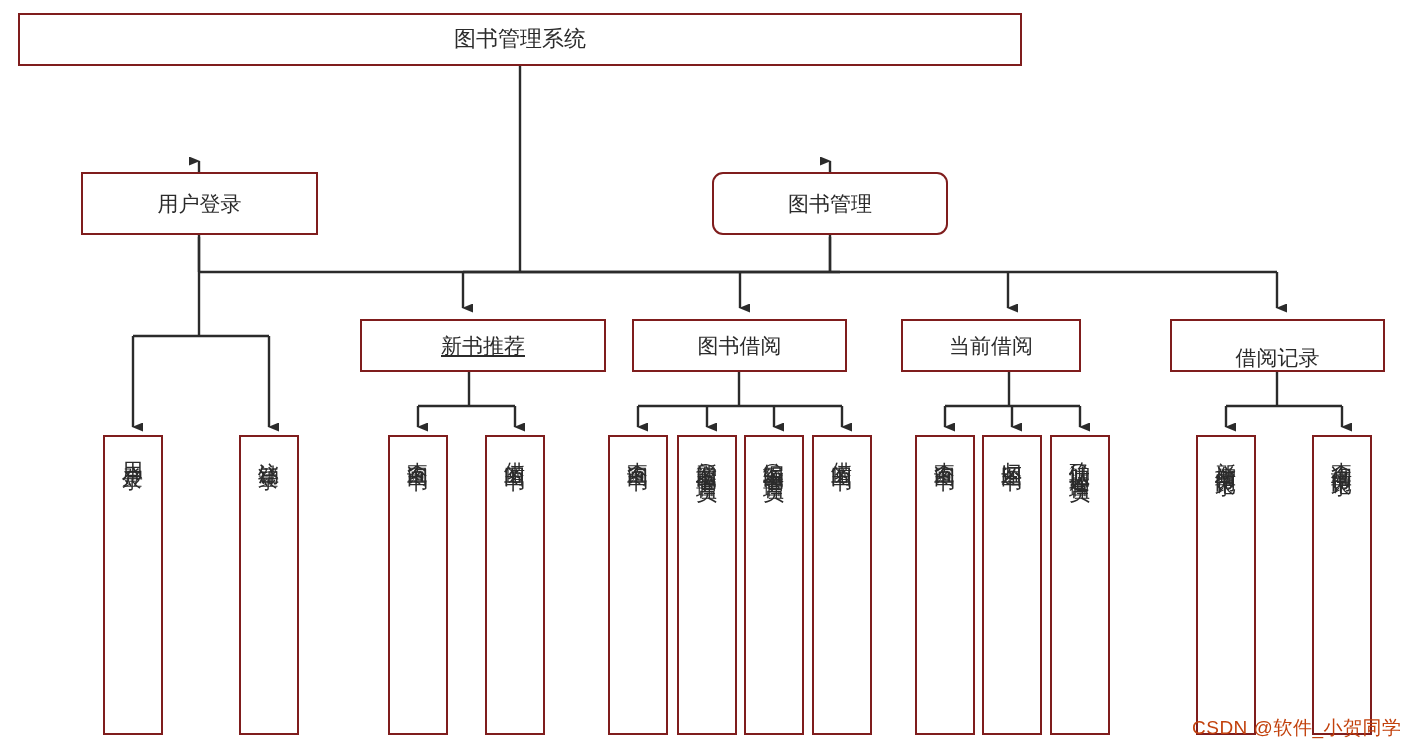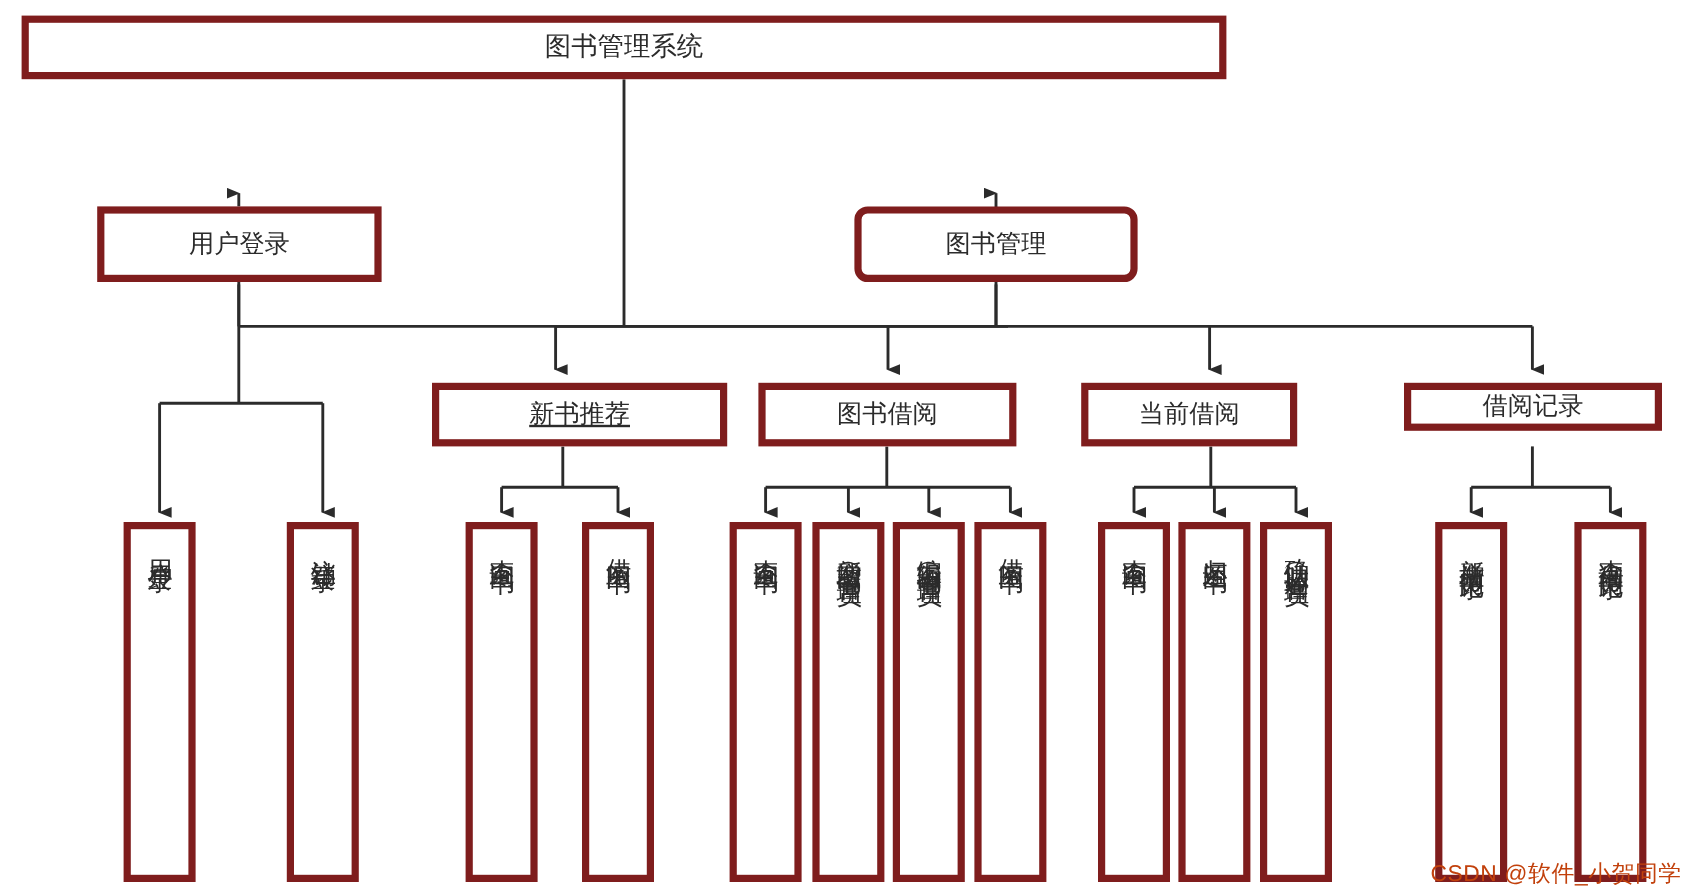--- a/index.html
+++ b/index.html
@@ -21,21 +21,21 @@
     position: absolute;
     left: 0;
     top: 0;
     width: 1405px;
     height: 747px;
   }
   .node {
     position: absolute;
     box-sizing: border-box;
     background: #ffffff;
-    border: 6px solid #7f1d1d;
+    border: 2px solid #7f1d1d;
     display: flex;
     align-items: center;
     justify-content: center;
     color: #2b2b2b;
   }
   .node .label {
     display: block;
     text-align: center;
     line-height: 1.12;
     color: #2b2b2b;
@@ -151,21 +151,21 @@
   </div>
 
   <div class="node horizontal" style="left:632px; top:319px; width:215px; height:53px;">
     <span class="label">图书借阅</span>
   </div>
 
   <div class="node horizontal" style="left:901px; top:319px; width:180px; height:53px;">
     <span class="label">当前借阅</span>
   </div>
 
-  <div class="node horizontal" style="left:1170px; top:319px; width:215px; height:40px;">
+  <div class="node horizontal" style="left:1170px; top:319px; width:215px; height:53px;align-items:flex-end;">
     <span class="label">借阅记录</span>
   </div>
 
   <div class="node vertical" style="left:103px; top:435px; width:60px; height:300px;">
     <span class="label">用户登录</span>
   </div>
 
   <div class="node vertical" style="left:239px; top:435px; width:60px; height:300px;">
     <span class="label">注销登录</span>
   </div>

